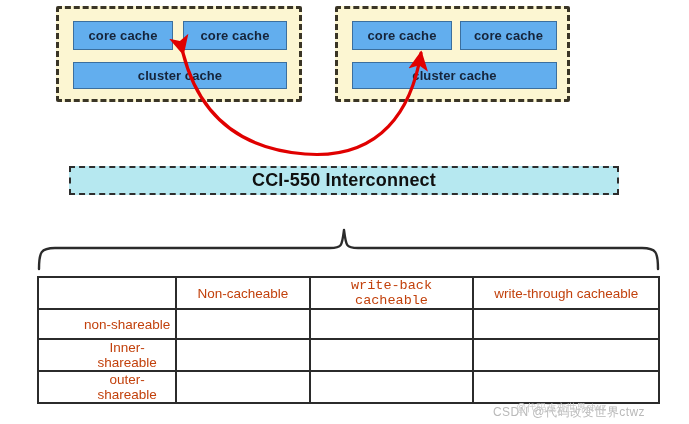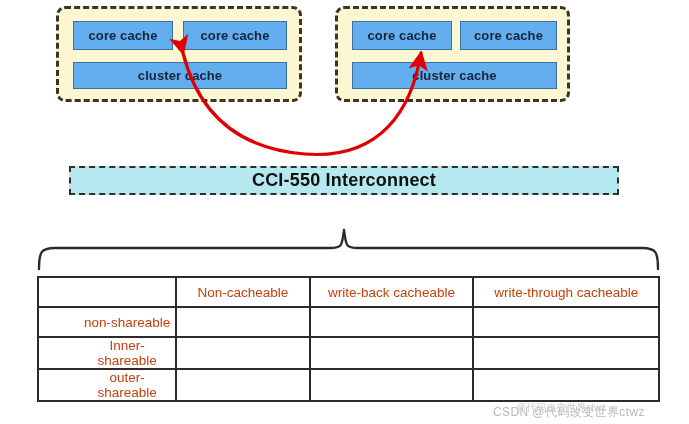--- a/index.html
+++ b/index.html
@@ -21,21 +21,21 @@
     left: 0; top: 0;
     width: 689px;
     height: 424px;
   }
 
   
   .cluster-box {
     position: absolute;
     background: #fcf6d2;
     border: 3px dashed #3a3526;
-    border-radius: 9px;
+    border-radius: 2px;
     box-sizing: border-box;
   }
   #cluster-left  { left: 56px;  top: 6px;  width: 246px; height: 96px; }
   #cluster-right { left: 335px; top: 6px;  width: 235px; height: 96px; }
 
   .cache-box {
     position: absolute;
     background: #62aeee;
     border: 1px solid #3b6f9e;
     box-sizing: border-box;
@@ -102,21 +102,21 @@
     height: 30px;
     font-weight: normal;
     font-size: 13.5px;
     color: #c2410c;
     text-align: center;
     padding: 0 4px;
     box-sizing: border-box;
   }
   #matrix-table .corner-cell { width: 135px; }
   #matrix-table .col-noncache { width: 130px; }
-  #matrix-table .col-wb { width: 160px; }
+  #matrix-table .col-wb { width: 160px; font-family: Liberation Mono, monospace; }
   #matrix-table .col-wt { width: 181px; }
   #matrix-table .row-label { text-align: center; padding-left: 44px; }
 
   
   #watermark {
     position: absolute;
     left: 493px;
     top: 404px;
     font-size: 12px;
     color: #b9b9b9;

